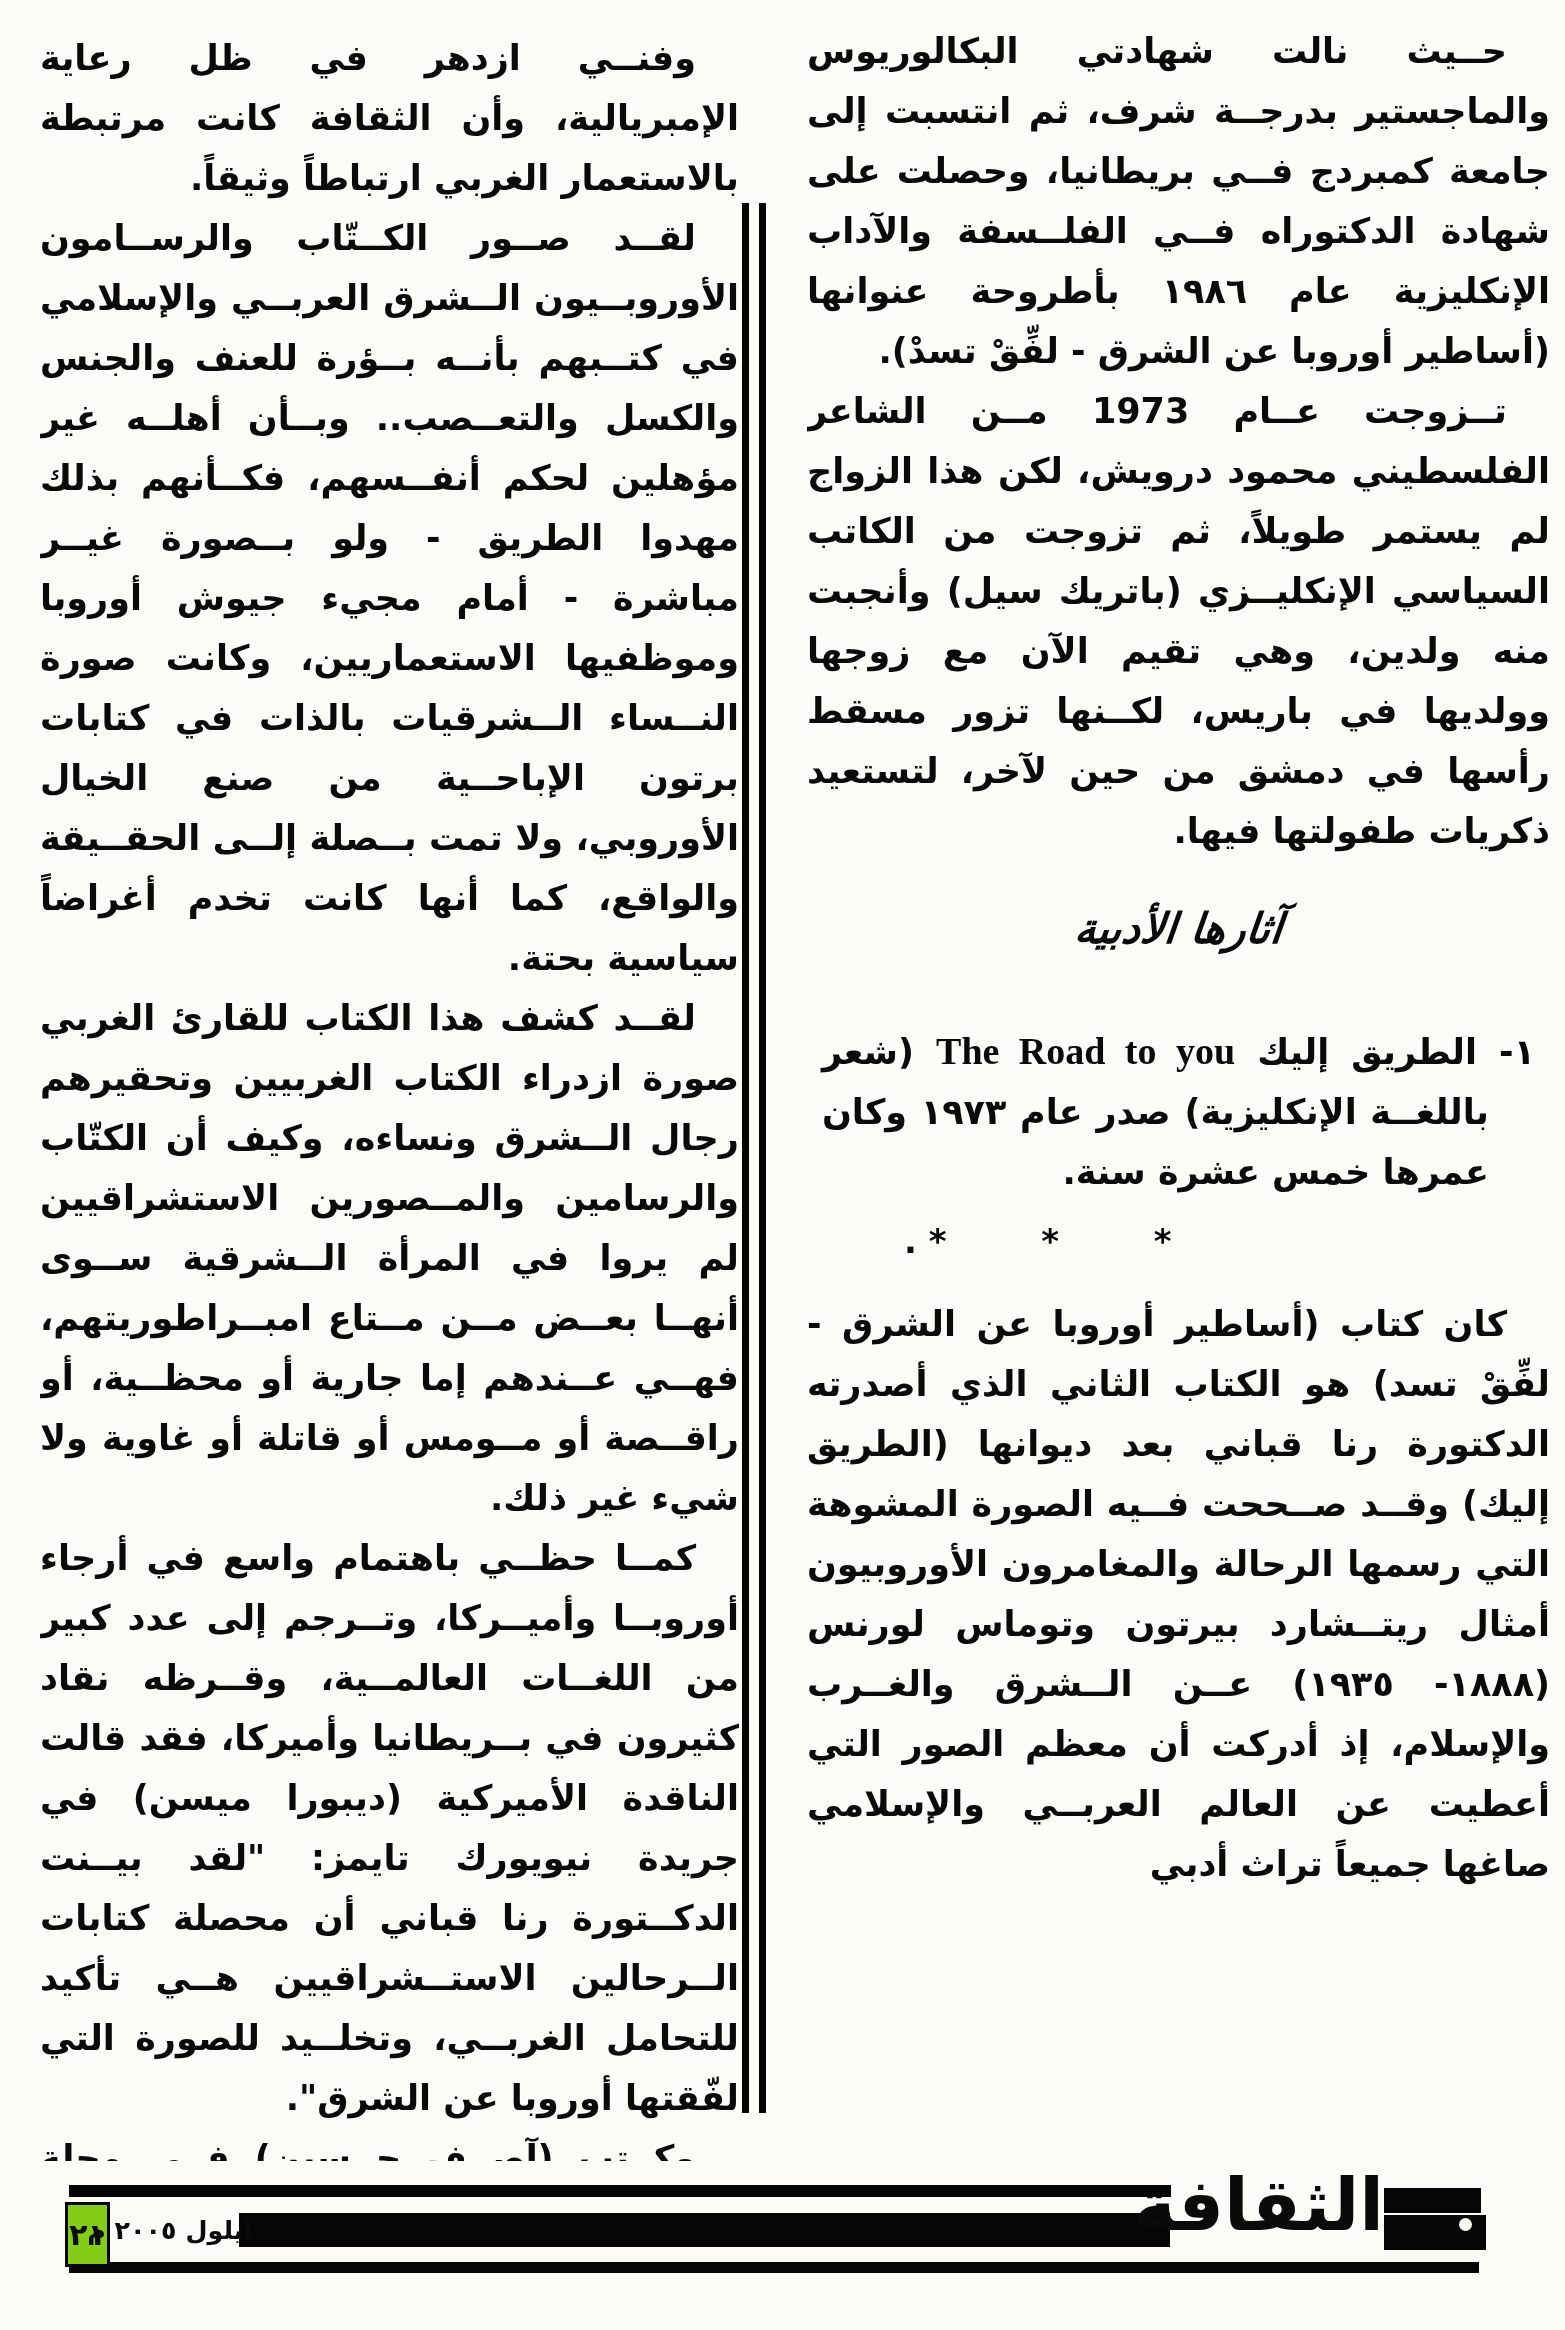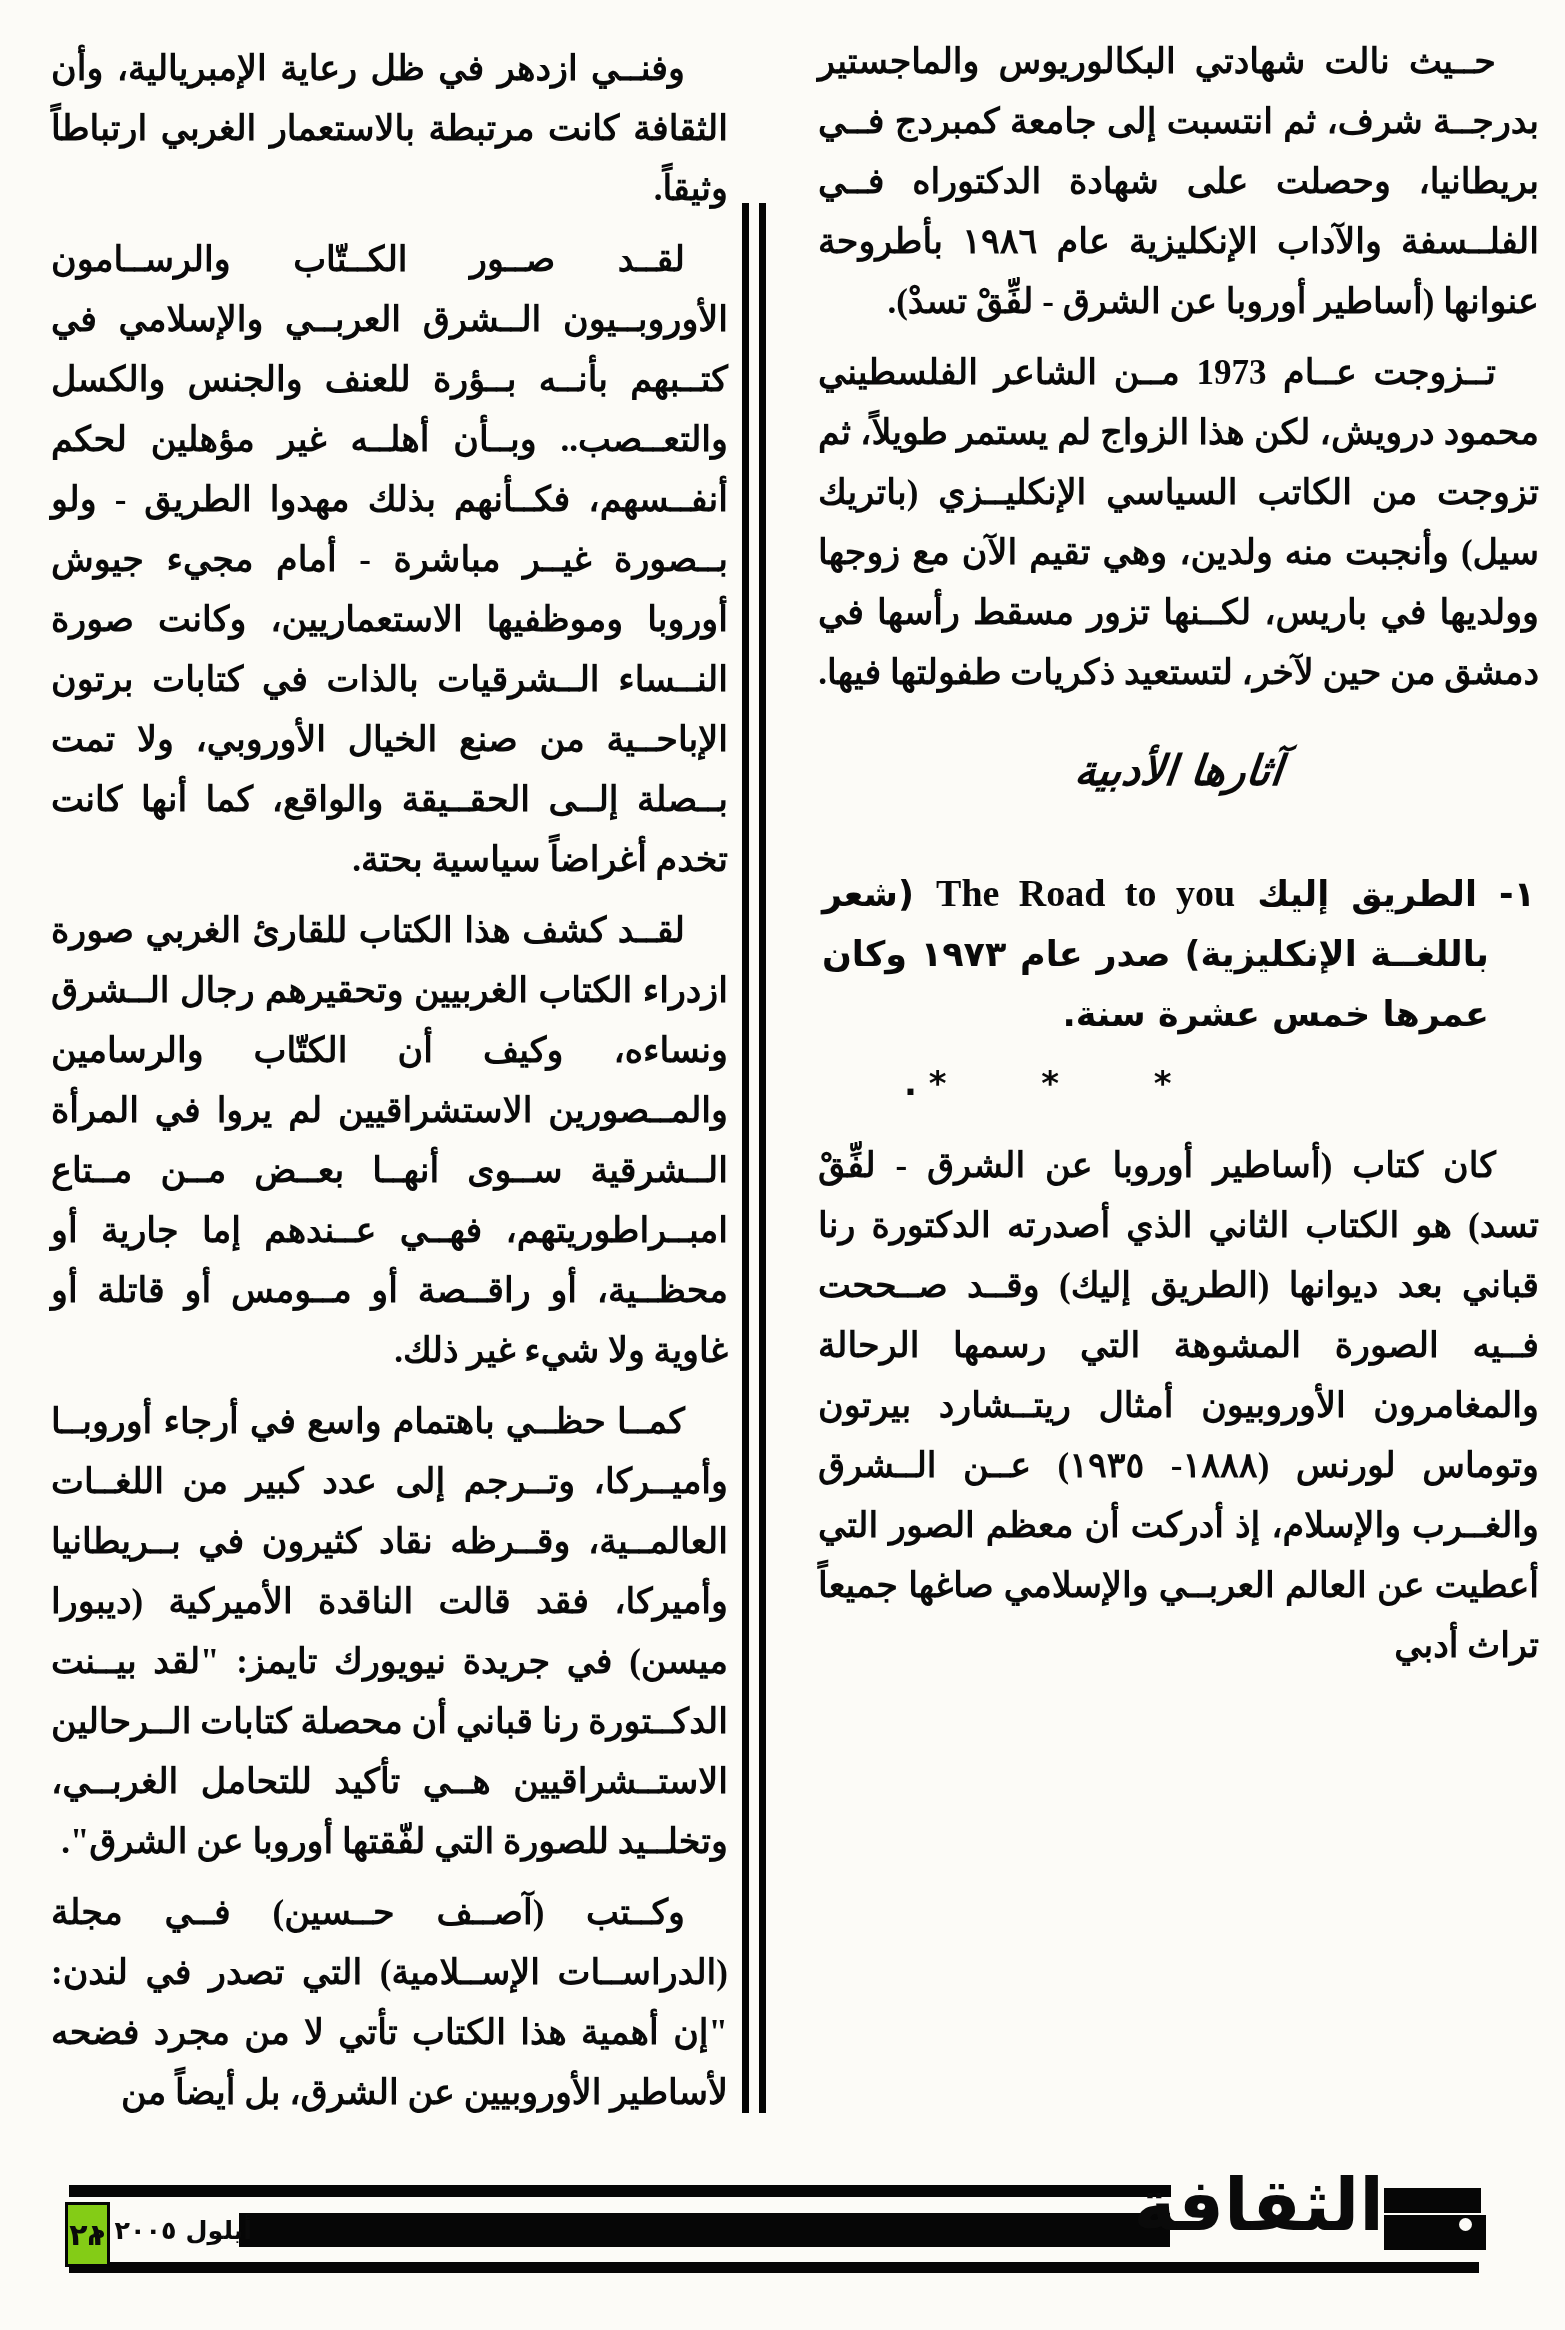--- a/index.html
+++ b/index.html
@@ -16,21 +16,21 @@
     position:absolute;
     direction:rtl;
     text-align:justify;
     font-size:35px;
     line-height:60px;
     font-weight:700;
     overflow:hidden;
   }
   .col-right{left:808px;top:21.3px;width:743px;height:2143px;}
   .col-left{left:41px;top:28px;width:699px;height:2133px;}
-  .col p{margin:11px;text-indent:43px;font-family:Liberation Serif, serif;}
+  .col p{margin:0;text-indent:43px;}
   .section-heading{
     text-align:center;
     font-style:italic;
     font-size:42px;
     font-weight:700;
     margin:38px 0 62px 0;
     transform:skewX(-6deg);
   }
   .works-list{margin:15px;}
   .work-item{

